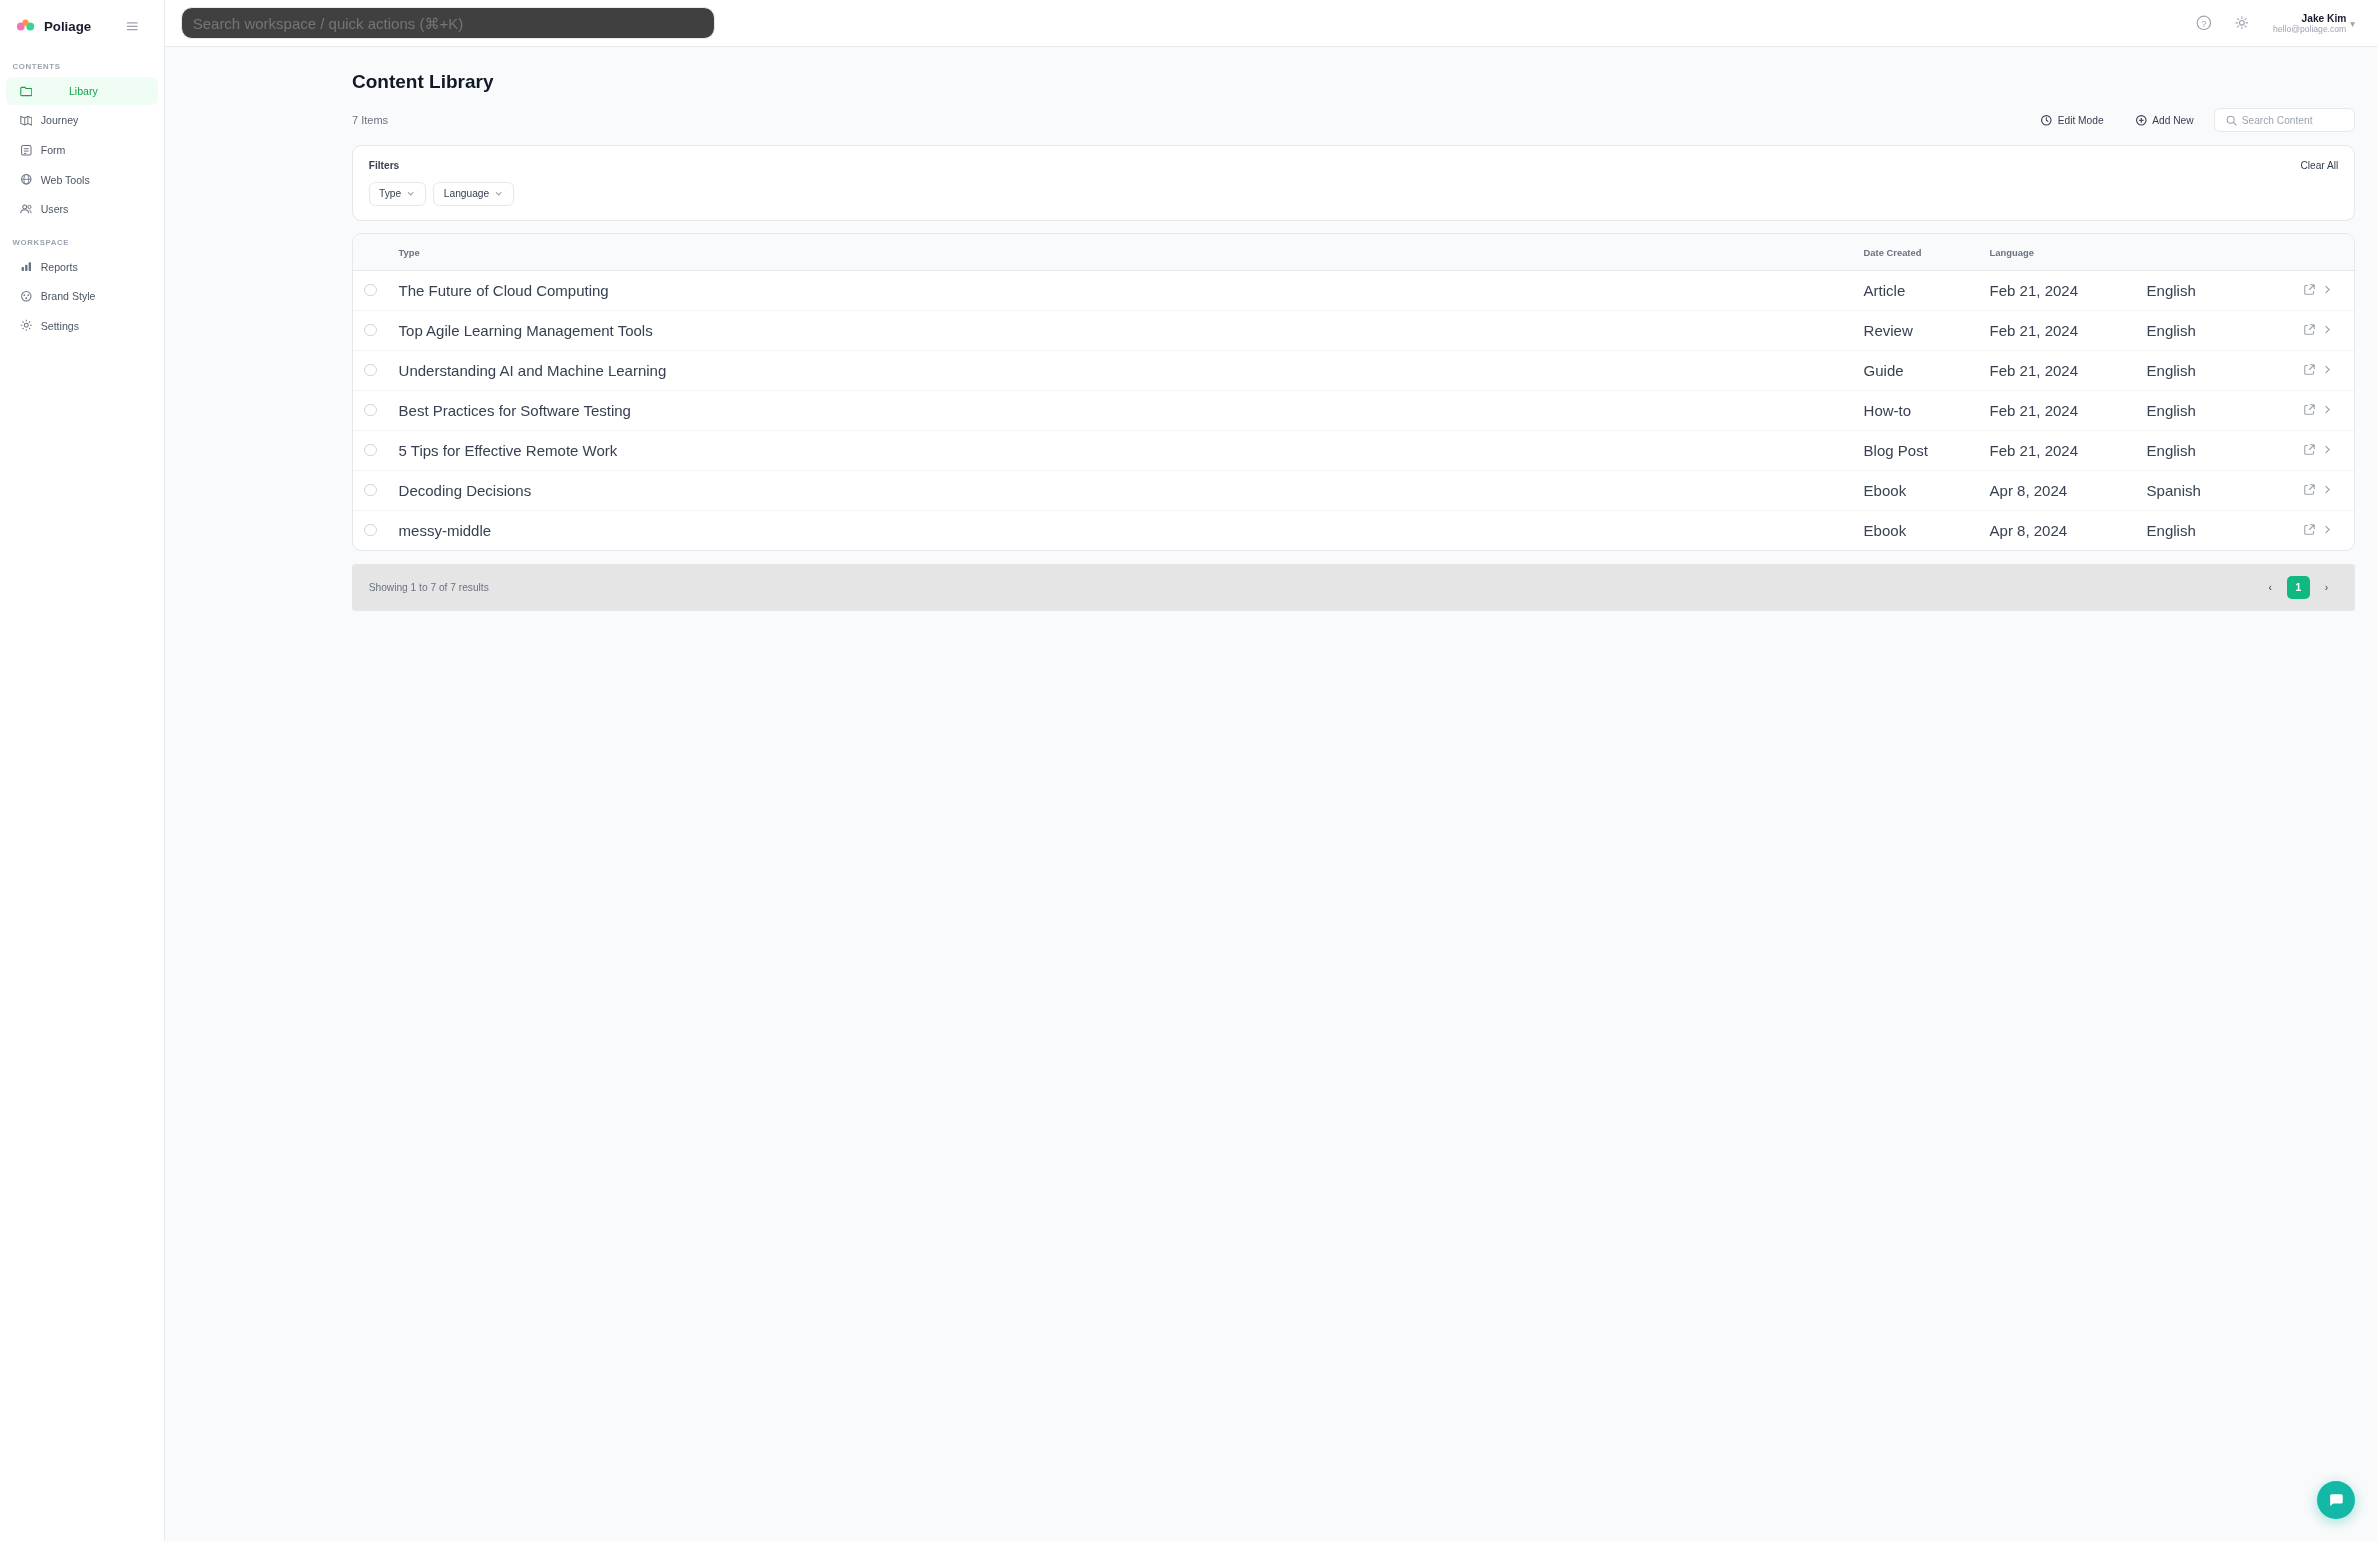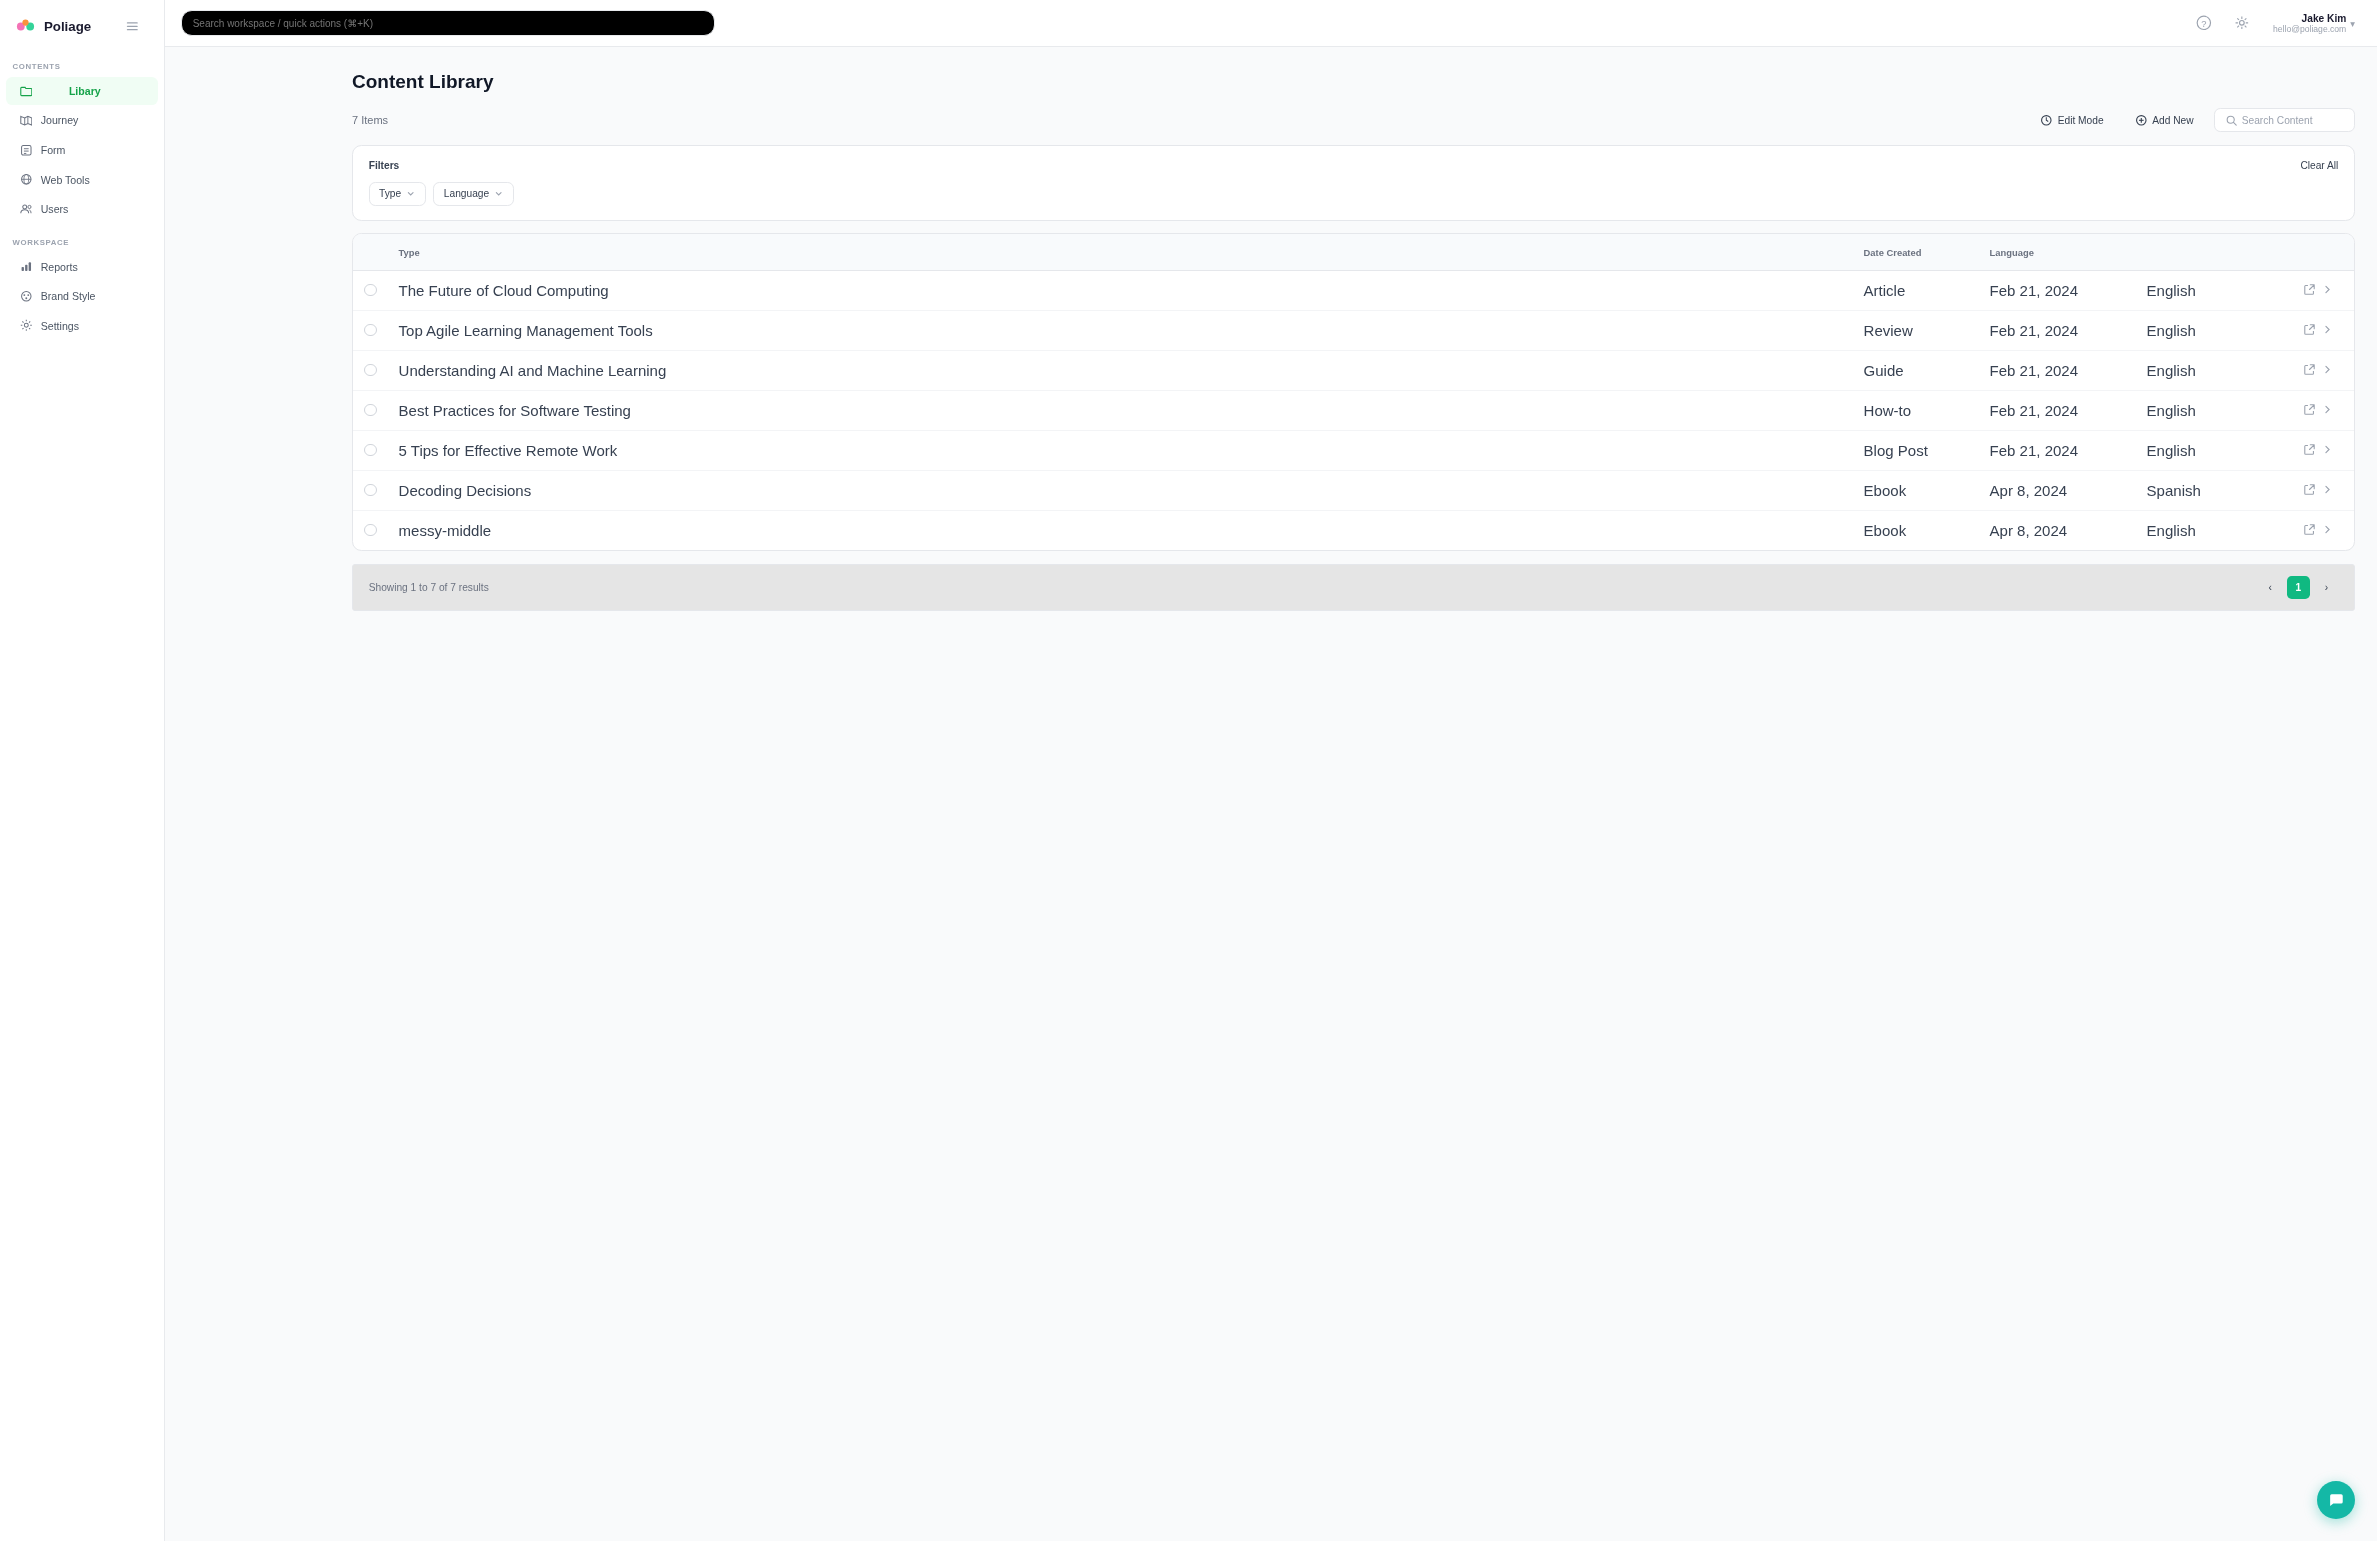--- a/index.html
+++ b/index.html
@@ -48,21 +48,21 @@
       cursor: pointer;
       border-radius: 6.3px;
       margin: 0.8px 6.3px;
       color: #4b5563;
       font-size: 10.6px;
       transition: background 0.15s;
     }
     .sidebar-item.active {
       background: #f0fdf4;
       color: #16a34a;
-      font-weight: 700;
+      font-weight: 400;
       gap: 36px;
     }
     .sidebar-item-icon {
       width: 14px;
       height: 14px;
       display: flex;
       align-items: center;
       justify-content: center;
       flex-shrink: 0;
     }
@@ -77,25 +77,25 @@
       border-bottom: 0.8px solid #e8eaed;
       display: flex;
       align-items: center;
       padding: 0 15.7px;
       gap: 9.4px;
       z-index: 10;
     }
     .search-bar {
       flex: 1;
       max-width: 534px;
-      background: #000000;
+      background: #404040;
       border: 0.8px solid #e8eaed;
       border-radius: 11px;
       padding: 6.3px 11px;
-      font-size: 10px;
+      font-size: 15px;
       color: #9ca3af;
       cursor: text;
     }
     .topbar-icons {
       display: flex;
       align-items: center;
       gap: 11px;
       margin-left: auto;
     }
     .topbar-icon-btn {

